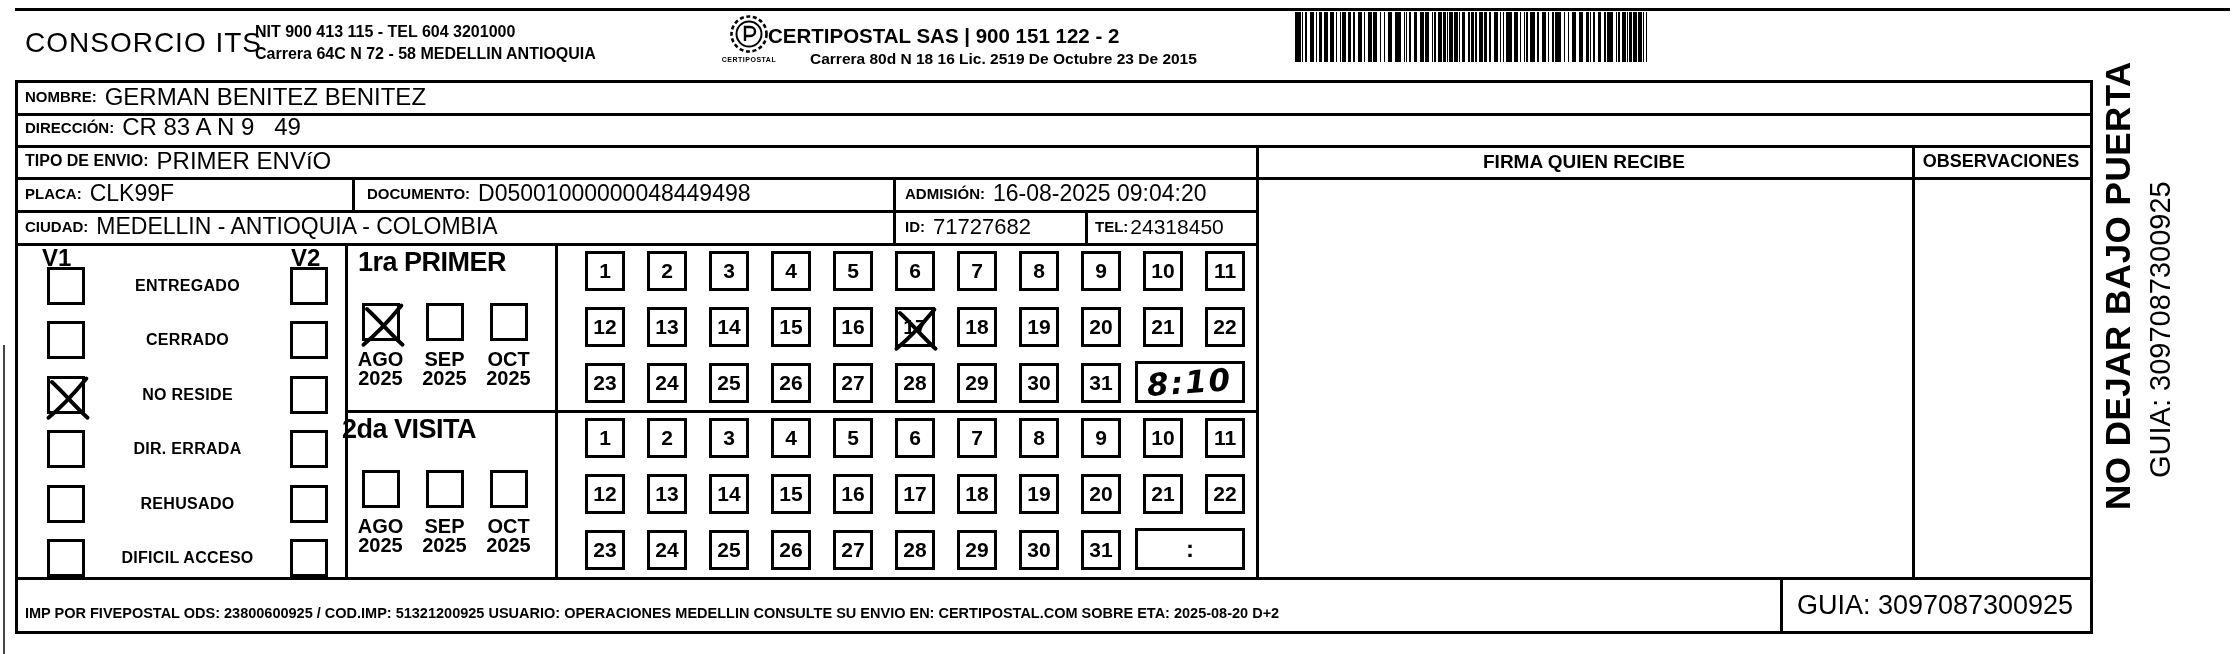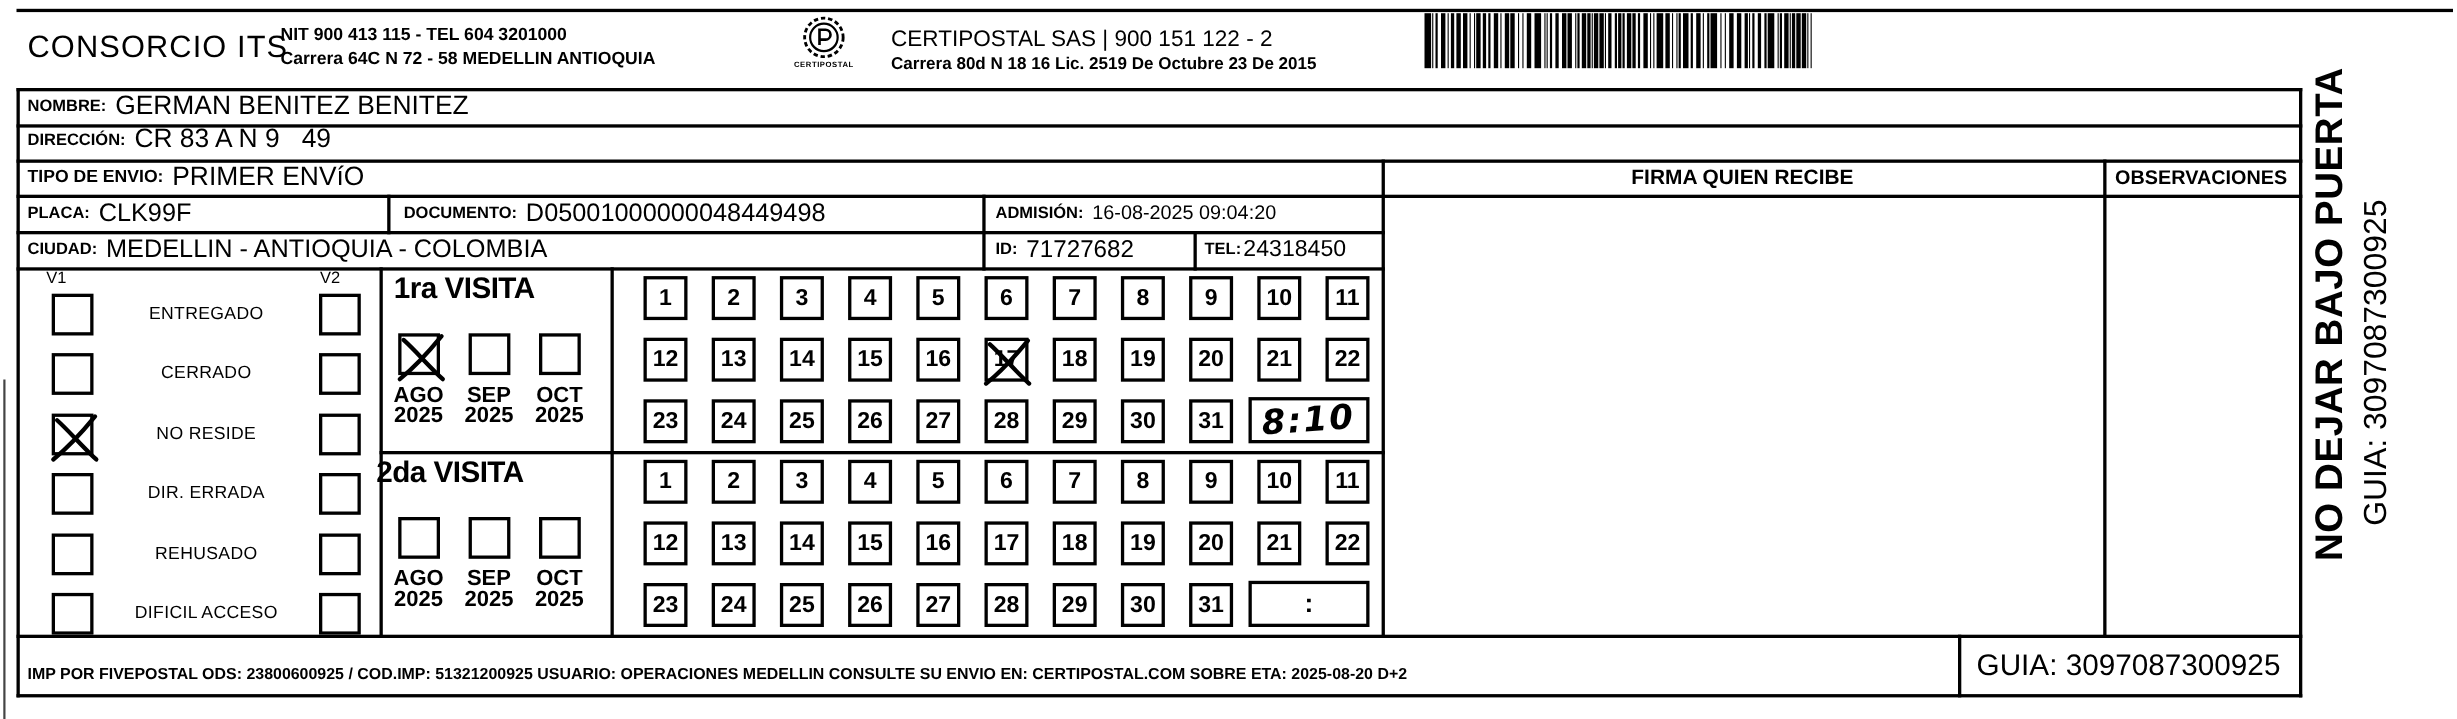--- a/index.html
+++ b/index.html
@@ -3,42 +3,42 @@
 <meta charset="utf-8">
 <style>
   html,body{margin:0;padding:0;background:#fff}
   .page{position:relative;width:2234px;height:654px;background:#fff;color:#000;
         font-family:"Liberation Sans",sans-serif;overflow:hidden}
   .hl,.vl{position:absolute;background:#000}
   .hl{height:3px}.vl{width:3px}
   
   .co-name{position:absolute;left:25px;top:27px;font-size:28px;letter-spacing:1px}
   .co-block{position:absolute;left:255px;top:21px;font-size:16px;font-weight:600;line-height:22px;white-space:pre}
-  .cp-line1{position:absolute;left:810px;top:24px;font-size:20.5px;font-weight:400}
+  .cp-line1{position:absolute;left:768px;top:24px;font-size:20.5px;font-weight:700}
   .cp-line2{position:absolute;left:810px;top:50px;font-size:15.5px;font-weight:700}
   .logo{position:absolute;left:727px;top:12px;width:44px;height:44px}
   .logo-cap{position:absolute;left:705px;top:56px;width:88px;text-align:center;font-size:7px;font-weight:700;letter-spacing:.5px}
   .barcode{position:absolute;left:1295px;top:12px;width:358px;height:50px}
   .barcode i{position:absolute;top:0;height:100%;background:#000}
   
   .frow{position:absolute;display:flex;align-items:center;gap:8px;white-space:pre}
   .flabel{font-weight:700;font-size:15px}
   .fval{font-size:23px}
   
   .cbox{position:relative;width:38px;height:38px;border:3px solid #000;box-sizing:border-box;background:#fff}
   .day{position:absolute;width:40px;height:40px;border:3px solid #000;box-sizing:border-box;
        display:flex;align-items:center;justify-content:center;font-weight:700;font-size:21px;background:#fff}
   .xm{position:absolute;left:-5px;top:-5px;width:46px;height:46px;overflow:visible}
   .xm path{stroke:#000;stroke-width:3.4;fill:none;stroke-linecap:round}
   
-  .v-head{position:absolute;font-size:15px;font-weight:400}
+  .v-head{position:absolute;font-size:24px;font-weight:700}
   .statusrows{position:absolute;left:15px;top:266px;width:330px;height:312px;
               display:flex;flex-direction:column;justify-content:space-between}
   .srow{display:flex;align-items:center;height:40px;padding:0 17px 0 32px;box-sizing:border-box}
-  .slabel{flex:1;text-align:center;font-weight:400;font-size:16px;letter-spacing:.3px}
+  .slabel{flex:1;text-align:center;font-weight:700;font-size:16px;letter-spacing:.3px}
   
   .vtitle{position:absolute;font-weight:700;font-size:27px;letter-spacing:-.5px}
   .months{position:absolute;display:flex;gap:17px}
   .month{display:flex;flex-direction:column;align-items:center;width:47px}
   .month .cbox{margin-bottom:9px}
   .mlabel,.myear{font-weight:700;font-size:20px;line-height:19px}
   .grid{position:absolute;width:670px;height:160px}
   .timebox{position:absolute;width:110px;height:42px;border:3px solid #000;box-sizing:border-box;
            display:flex;align-items:center;justify-content:center;background:#fff}
   .hand{font-size:31px;font-style:italic;font-weight:600;transform:rotate(-4deg);
@@ -193,21 +193,21 @@
   <div class="frow" style="left:25px;top:177px;height:33px">
     <span class="flabel">PLACA:</span>
     <span class="fval">CLK99F</span>
   </div>
   <div class="frow" style="left:367px;top:177px;height:33px">
     <span class="flabel">DOCUMENTO:</span>
     <span class="fval">D05001000000048449498</span>
   </div>
   <div class="frow" style="left:905px;top:177px;height:33px">
     <span class="flabel">ADMISIÓN:</span>
-    <span class="fval" style="font-size:18px">16-08-2025 09:04:20</span>
+    <span class="fval" style="font-size:23px">16-08-2025 09:04:20</span>
   </div>
   <div class="frow" style="left:25px;top:210px;height:33px">
     <span class="flabel">CIUDAD:</span>
     <span class="fval">MEDELLIN - ANTIOQUIA - COLOMBIA</span>
   </div>
   <div class="frow" style="left:905px;top:210px;height:33px">
     <span class="flabel">ID:</span>
     <span class="fval" style="font-size:22px">71727682</span>
   </div>
   <div class="frow" style="left:1095px;top:210px;height:33px;gap:2px">
@@ -253,21 +253,21 @@
         <span class="slabel">REHUSADO</span>
         <span class="cbox"></span>
       </div>
       <div class="srow">
         <span class="cbox"></span>
         <span class="slabel">DIFICIL ACCESO</span>
         <span class="cbox"></span>
       </div>
     </div>
 
-  <div class="vtitle" style="left:358px;top:247px">1ra VISITA</div>
+  <div class="vtitle" style="left:358px;top:247px">1ra PRIMER</div>
   <div class="months" style="left:357px;top:303px">
       <div class="month">
         <span class="cbox">
           <svg class="xm" viewBox="0 0 40 40">
             <path d="M6 7 C 15 15, 27 29, 37 38"></path>
             <path d="M36 4 C 27 15, 13 30, 3 38"></path>
           </svg>
         </span>
         <span class="mlabel">AGO</span>
         <span class="myear">2025</span>

